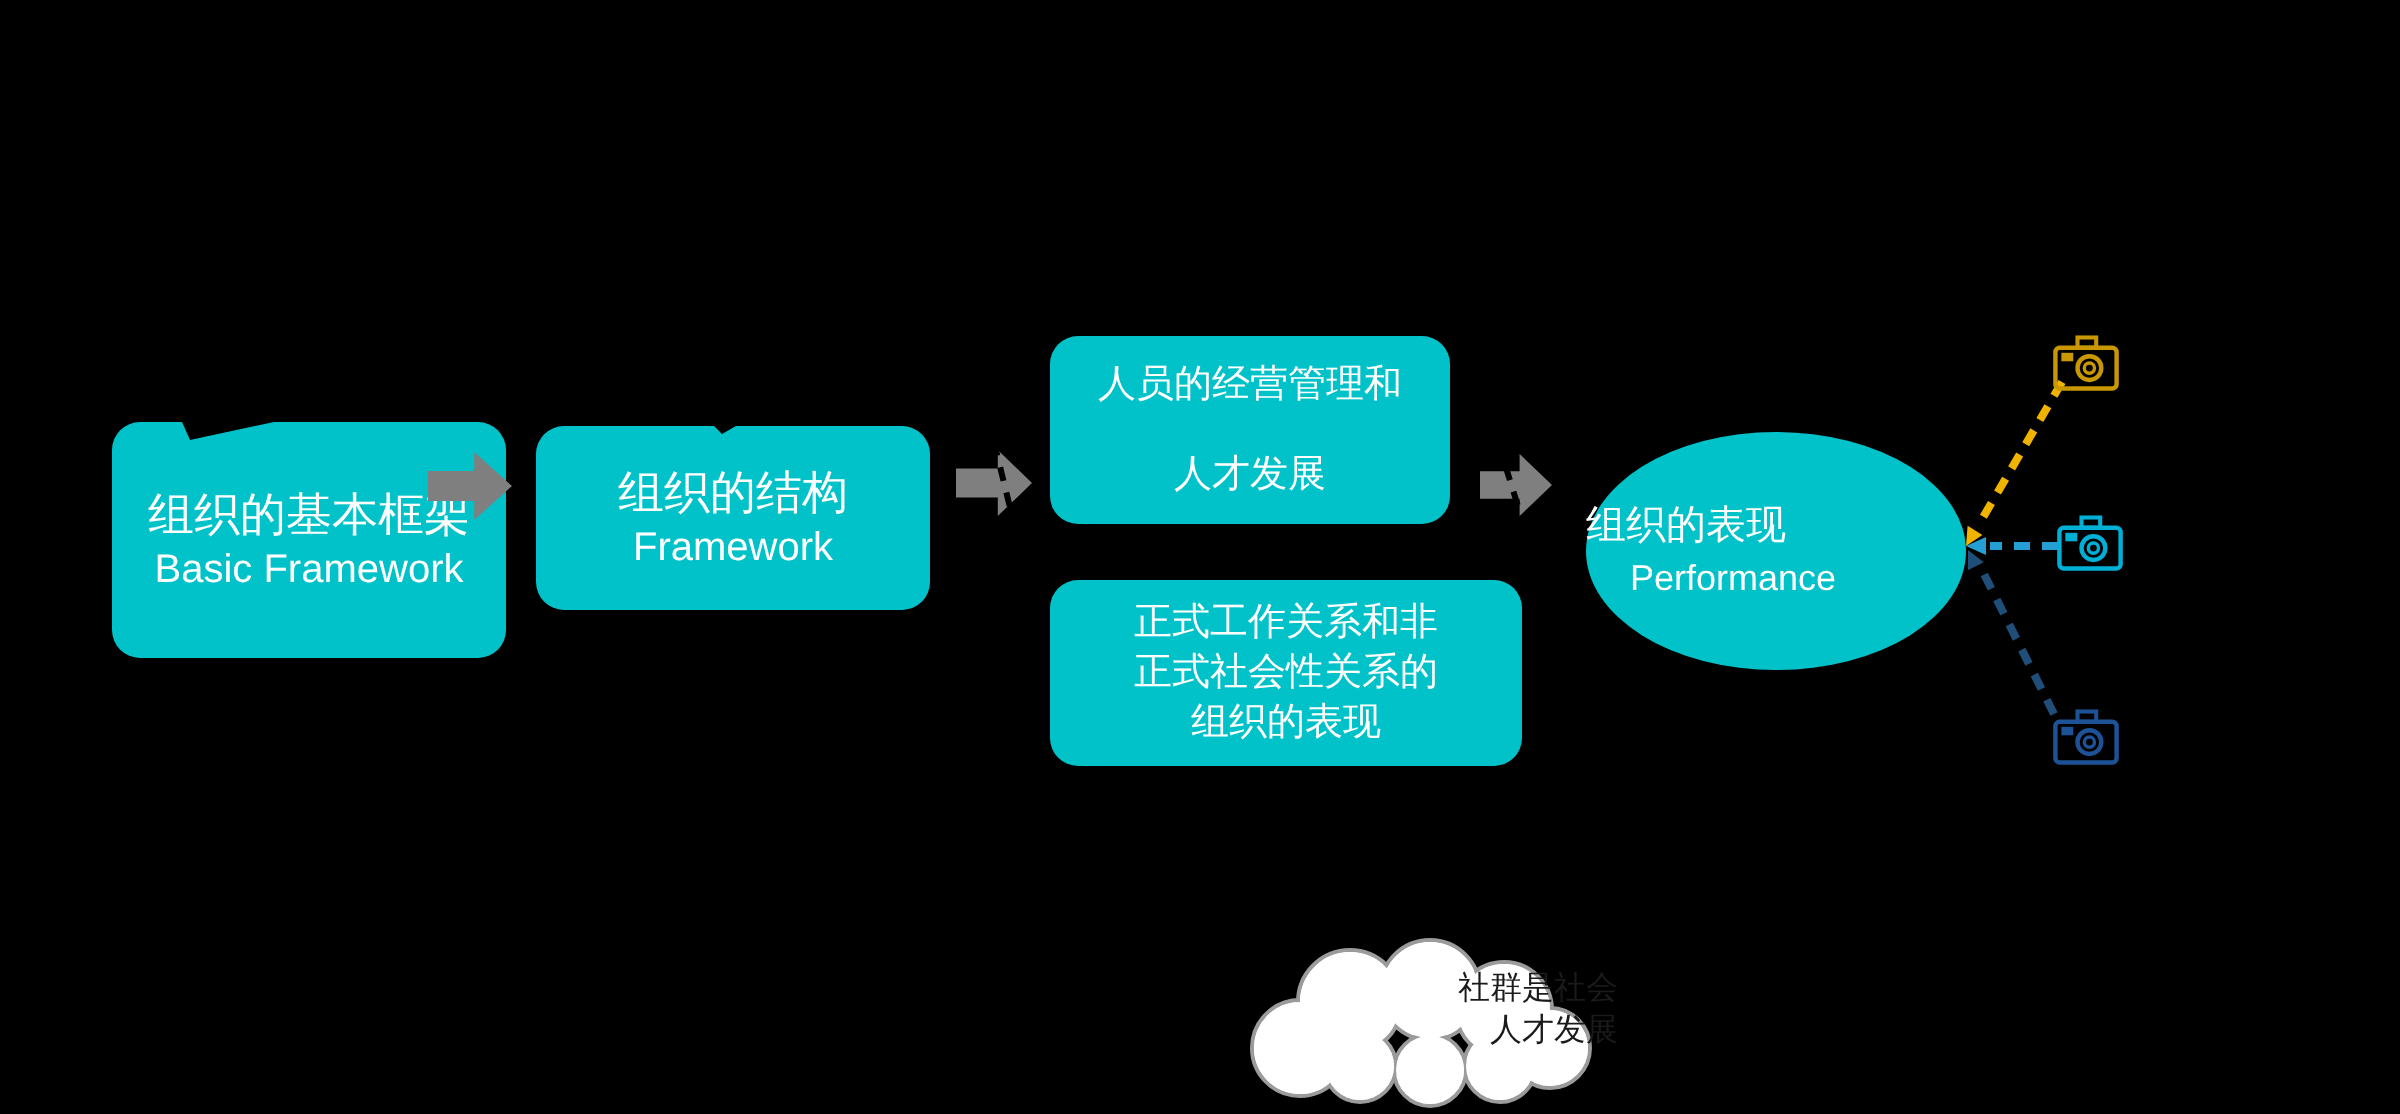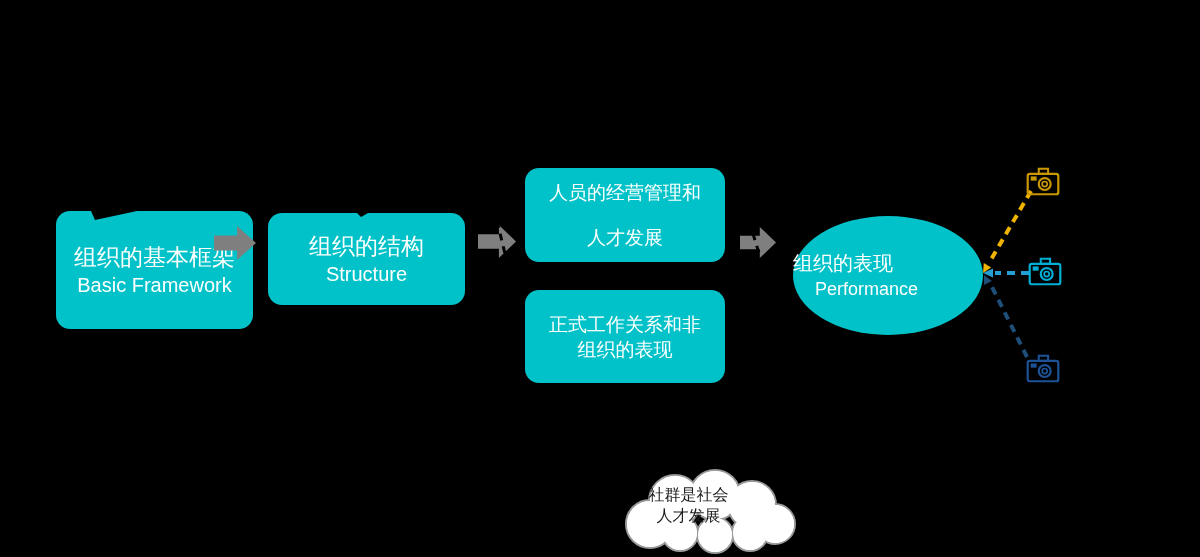--- a/index.html
+++ b/index.html
@@ -26,50 +26,51 @@
     background:var(--box-teal);color:#fff;display:flex;flex-direction:column;
     justify-content:center;align-items:flex-start;text-align:center;
   }
   .camera{position:absolute;line-height:0;}
   .camera.gold{color:var(--camera-yellow);}
   .camera.cyan{color:var(--camera-cyan);}
   .camera.blue{color:var(--camera-blue);}
   #overlay{position:absolute;left:0;top:0;pointer-events:none;}
   #cloud-wrap{position:absolute;left:620px;top:469px;width:177px;height:85px;}
   #cloud-text{
-    position:absolute;left:600px;top:484px;width:177px;text-align:center;
+    position:absolute;left:632px;top:484px;width:177px;text-align:right;
     color:var(--cloud-text);font-size:16px;line-height:21px;
   }
 </style>
 </head>
 <body>
 
 <div id="canvas">
 
   <div class="box" style="left:8px;top:211px;width:197px;height:118px;margin-left:48px;">
     <span class="zh-lg">组织的基本框架</span>
     <span class="en-lg">Basic Framework</span>
   </div>
 
   <div class="block-arrow" style="left:214px;top:226px;width:42px;height:34px;"></div>
 
   <div class="box" style="left:268px;top:213px;width:197px;height:92px;">
     <span class="zh-lg">组织的结构</span>
-    <span class="en-lg">Structure</span>
+    <span class="en-lg">Framework</span>
   </div>
 
   <div class="block-arrow" style="left:478px;top:225px;width:38px;height:33px;"></div>
 
   <div class="box" style="left:525px;top:168px;width:200px;height:94px;gap:20px;">
     <span class="zh-md">人员的经营管理和</span>
     <span class="zh-md">人才发展</span>
   </div>
 
-  <div class="box" style="left:525px;top:290px;width:200px;height:93px;">
+  <div class="box" style="left:525px;top:290px;width:236px;height:93px;">
     <span class="zh-md">正式工作关系和非</span>
+    <span class="zh-md">正式社会性关系的</span>
     <span class="zh-md">组织的表现</span>
   </div>
 
   <div class="block-arrow" style="left:740px;top:227px;width:36px;height:31px;"></div>
 
   <div class="ellipse">
     <span class="zh-sm">组织的表现</span>
     <span class="en-sm">Performance</span>
   </div>
 

